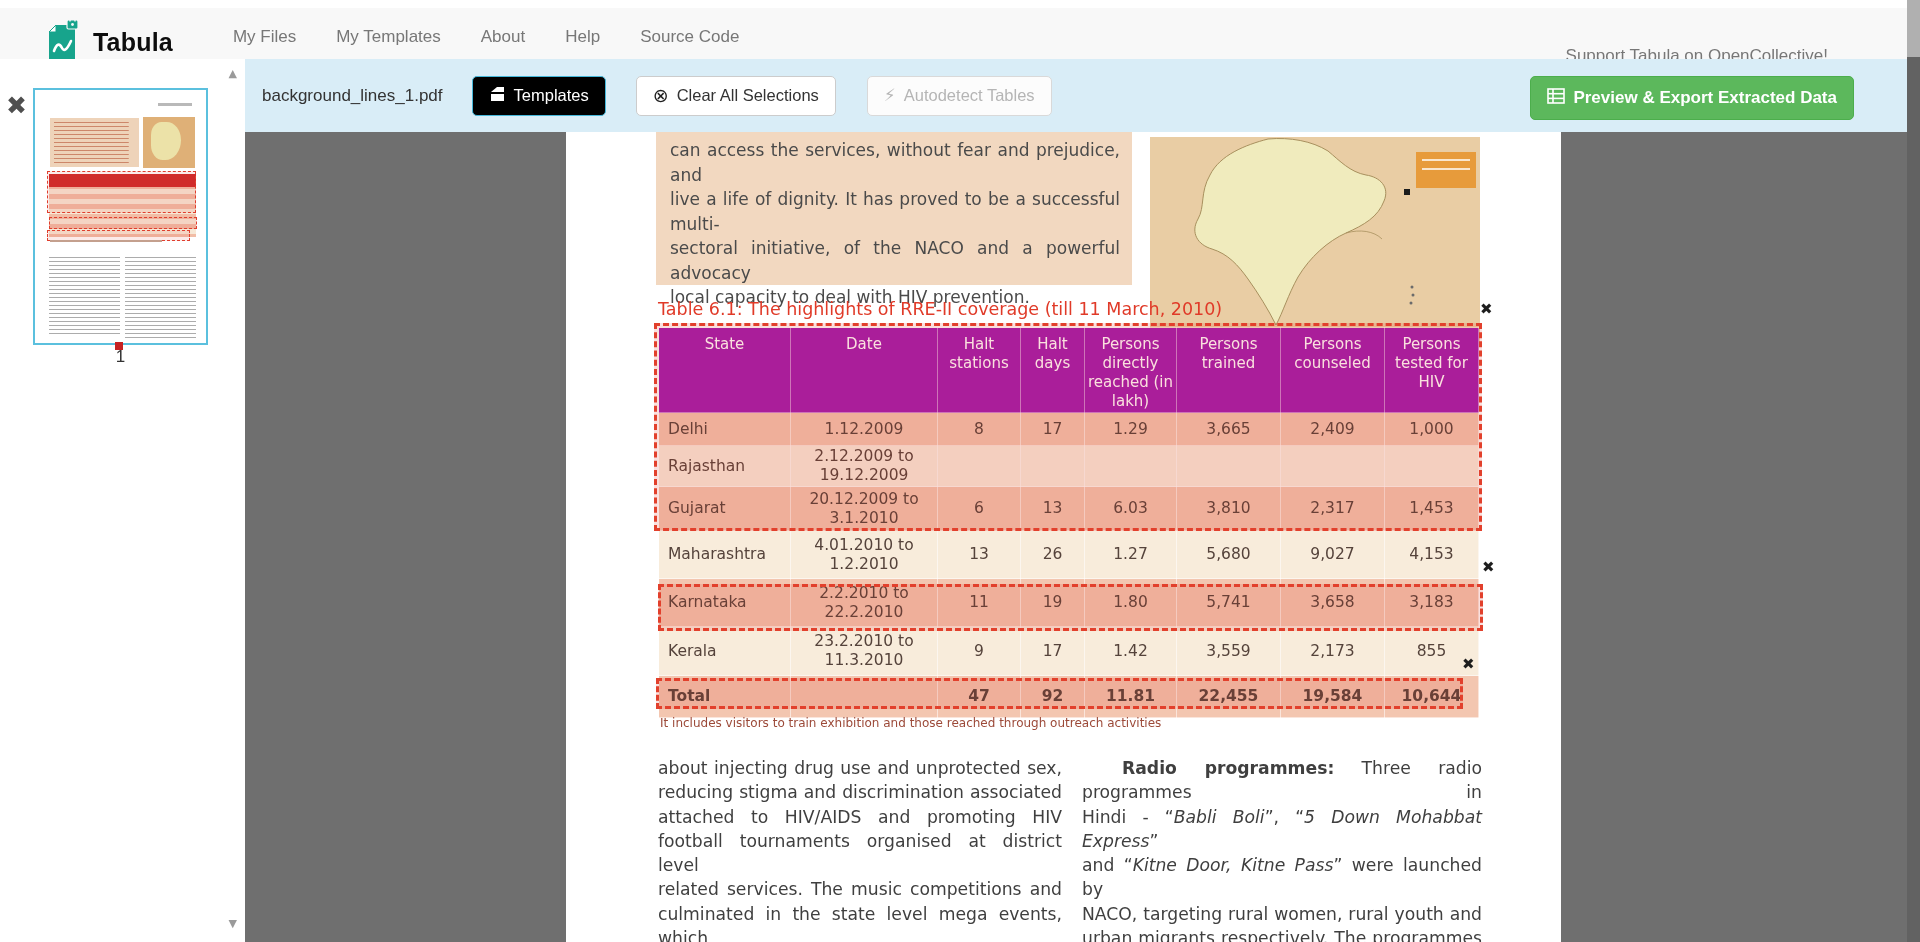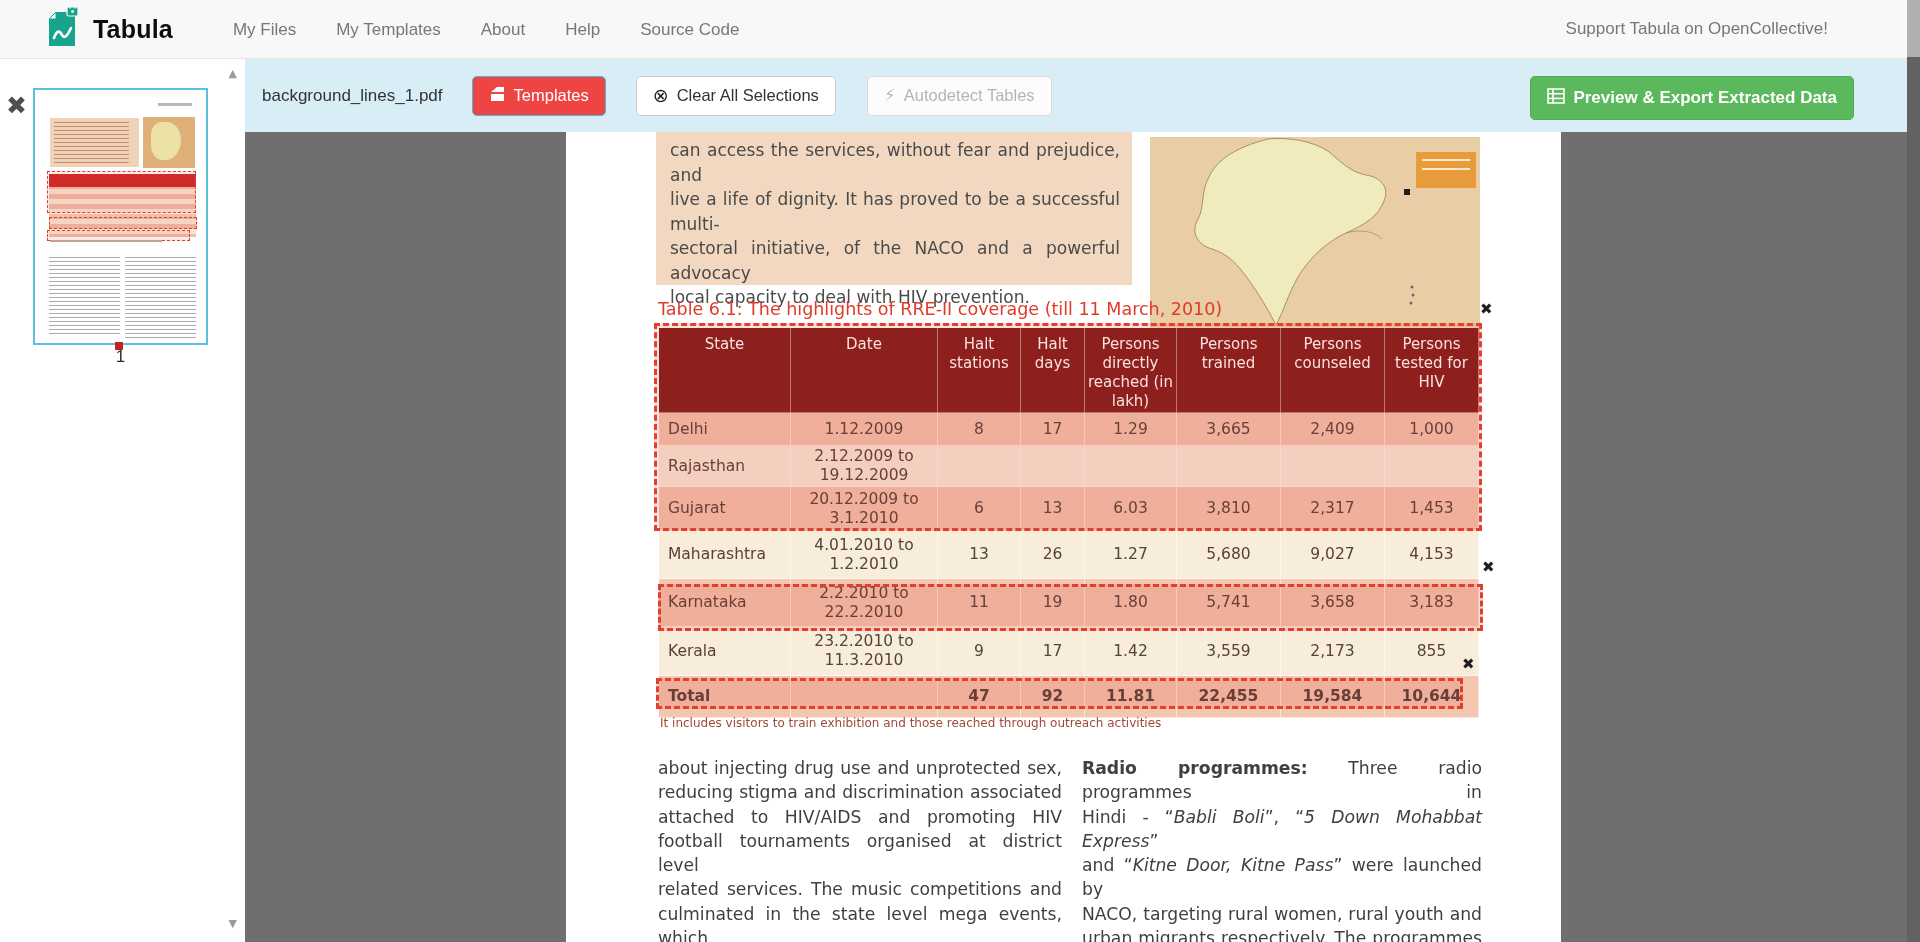--- a/index.html
+++ b/index.html
@@ -1,21 +1,21 @@
 <!DOCTYPE html>
 <html><head>
 <meta charset="utf-8">
 <style>
   html,body{margin:0;padding:0;background:#fff;}
   #app{position:relative;width:1920px;height:942px;overflow:hidden;background:#fff;
        font-family:"Liberation Sans",sans-serif;}
 
   
-  .navbar{position:absolute;left:0;top:0;width:1920px;height:59px;background:#f8f8f8;
-          border-bottom:1px solid #e7e7e7;display:flex;align-items:center;box-sizing:border-box;}
+  .navbar{position:absolute;left:0;top:8px;width:1920px;height:59px;background:#f8f8f8;
+          border-bottom:1px solid #e7e7e7;display:flex;align-items:flex-end;box-sizing:border-box;}
   .brand{display:flex;align-items:center;gap:11px;margin-left:44px;cursor:pointer;}
   .brand-text{font-size:25px;font-weight:bold;color:#0d0d0d;letter-spacing:.2px;}
   .nav-items{display:flex;margin-left:40px;}
   .nav-item{padding:0 20px;font-size:17px;color:#777;cursor:pointer;line-height:59px;}
   .nav-right{margin-left:auto;margin-right:92px;font-size:17px;color:#777;}
 
   
   .sidebar{position:absolute;left:0;top:59px;width:245px;height:883px;background:#fff;}
   .sidebar-close{position:absolute;left:6px;top:34px;font-size:25px;font-weight:bold;color:#4f4f4f;
                  font-family:"DejaVu Sans",sans-serif;cursor:pointer;line-height:1;}
@@ -42,21 +42,21 @@
   .sb-arrow{position:absolute;right:8px;color:#9a9a9a;font-size:11px;cursor:pointer;
             font-family:"DejaVu Sans",sans-serif;}
   .sb-up{top:8px;} .sb-down{bottom:12px;}
 
   
   .toolbar{position:absolute;left:245px;top:59px;width:1662px;height:73px;background:#d9edf7;
            display:flex;align-items:center;}
   .filename{margin-left:17px;font-size:17px;color:#333;}
   .btn{display:inline-flex;align-items:center;gap:8px;height:40px;padding:0 16px;border-radius:5px;
        font-size:16.5px;border:1px solid transparent;cursor:pointer;box-sizing:border-box;white-space:nowrap;}
-  .btn-info{background:#ef4444;border-color:#46b8da;color:#fff;margin-left:29px;}
+  .btn-info{background:#000000;border-color:#46b8da;color:#fff;margin-left:29px;}
   .btn-default{background:#fff;border-color:#ccc;color:#333;margin-left:30px;}
   .btn-disabled{background:#fcfcfc;border-color:#d9d9d9;color:#b5b5b5;margin-left:31px;cursor:default;}
   .btn-success{position:absolute;right:53px;top:17px;height:44px;background:#5cb85c;border-color:#4cae4c;
                color:#fff;font-weight:bold;font-size:17px;}
   .ic{font-family:"DejaVu Sans",sans-serif;line-height:1;}
   .ic-clear{font-size:19px;color:#1f1f1f;}
   .ic-bolt{font-size:17px;color:#b5b5b5;}
 
   
   .main{position:absolute;left:245px;top:132px;width:1662px;height:810px;background:#6f6f6f;overflow:hidden;}
@@ -70,21 +70,21 @@
 
   .map{position:absolute;left:584px;top:5px;width:330px;height:207px;background:#e9cda4;}
   .map-label{position:absolute;right:4px;top:15px;width:60px;height:36px;background:#e79b3b;}
   .map-label i{display:block;height:2px;background:rgba(255,255,255,.75);margin:7px 6px 0 6px;}
   .map-legend{position:absolute;right:70px;top:52px;width:6px;height:6px;background:#1c1c1c;}
 
   .tbl-title{position:absolute;left:92px;top:167px;font-size:17.5px;color:#e03a28;}
 
   table.dtable{position:absolute;left:92px;top:195px;width:820px;border-collapse:collapse;
                table-layout:fixed;font-size:15.5px;color:#55433b;}
-  .dtable th{background:#7f1d1d;color:#fff;font-weight:normal;vertical-align:top;padding-top:7px;
+  .dtable th{background:#a21caf;color:#fff;font-weight:normal;vertical-align:top;padding-top:7px;
              font-size:15px;line-height:19px;text-align:center;border:1px solid rgba(255,255,255,.45);}
   .dtable td{text-align:center;vertical-align:middle;border:1px solid rgba(255,255,255,.55);
              line-height:19px;white-space:pre-line;}
   .dtable tr.row-odd td{background:#f3c6b0;}
   .dtable tr.row-even td{background:#f8ecdb;}
   .dtable td.c-state{text-align:left;padding-left:9px;}
   .dtable tr.row-total td{font-weight:bold;}
 
   .caption{position:absolute;left:94px;top:584px;font-size:12px;color:#9c4a39;}
 
@@ -321,21 +321,21 @@
 
       <div class="txtcol col1">
           <div class="pline stretch">about injecting drug use and unprotected sex,</div>
           <div class="pline stretch">reducing stigma and discrimination associated</div>
           <div class="pline stretch">attached to HIV/AIDS and promoting HIV</div>
           <div class="pline stretch">football tournaments organised at district level</div>
           <div class="pline stretch">related services. The music competitions and</div>
           <div class="pline stretch">culminated in the state level mega events, which</div>
         </div>
       <div class="txtcol col2">
-          <div class="pline stretch"><span style="font-weight: bold;">Radio programmes:</span><span> Three radio programmes in</span></div>
+          <div class="pline stretch"><span style="font-weight: bold; margin-left: 40px;">Radio programmes:</span><span> Three radio programmes in</span></div>
           <div class="pline stretch"><span>Hindi - “</span><span style="font-style: italic;">Babli Boli</span><span>”, “</span><span style="font-style: italic;">5 Down Mohabbat Express</span><span>”</span></div>
           <div class="pline stretch"><span>and “</span><span style="font-style: italic;">Kitne Door, Kitne Pass</span><span>” were launched by</span></div>
           <div class="pline stretch"><span>NACO, targeting rural women, rural youth and</span></div>
           <div class="pline stretch"><span>urban migrants respectively. The programmes</span></div>
         </div>
 
       <div class="sel" style="left:88px;top:191px;width:828px;height:208px"></div>
       <div class="sel" style="left:92px;top:452px;width:825px;height:47px"></div>
       <div class="sel" style="left:90px;top:546px;width:807px;height:31px"></div>
       <span class="sel-x" style="left:914px;top:170px">✖</span>

